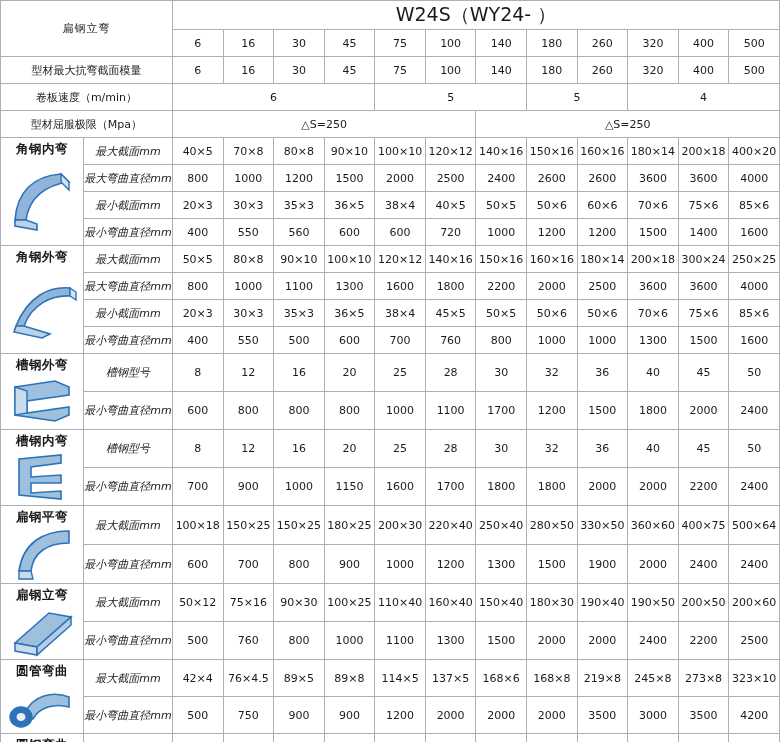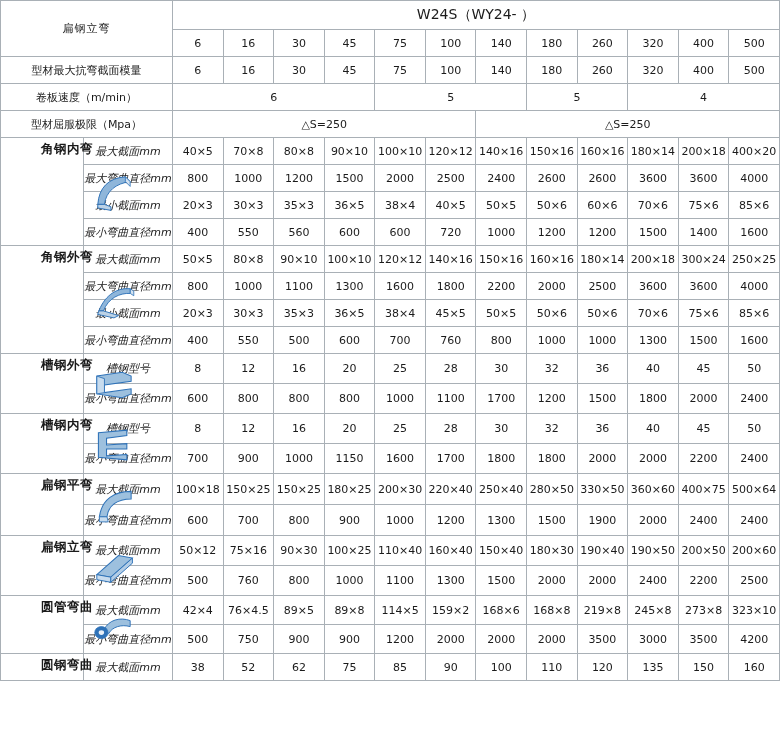--- a/index.html
+++ b/index.html
@@ -38,26 +38,25 @@
   .row-alt{background:#f2f5f8;}
   .cat-cell{
     background:#ffffff;
     font-weight:bold;
     font-size:12px;
     position:relative;
     padding:0;
   }
   .cat-inner{
     display:flex;
-    flex-direction:row;
+    flex-direction:column;
     justify-content:flex-start;
     height:100%;
     padding-top:3px;
     box-sizing:border-box;
-    padding-left:40px;
   }
   .cat-title{
     font-weight:bold;
     font-size:12.5px;
     letter-spacing:0.5px;
     line-height:16px;
     white-space:nowrap;
   }
   .cat-icon{
     flex:1;
@@ -94,21 +93,21 @@
       <col class="c-val">
       <col class="c-val">
     <col class="c-val">
       <col class="c-val">
       <col class="c-val">
       <col class="c-val">
   </colgroup>
   <tbody id="tbody">
       <tr>
         <td class="topleft" colspan="2" rowspan="2">扁钢立弯</td>
-        <td class="hdr-blue" colspan="12" style="height:28px;font-size:14px;">W24S（WY24- ）</td>
+        <td class="hdr-blue" colspan="12" style="height:28px;font-size:19px;">W24S（WY24- ）</td>
       </tr>
       <tr>
         <td class="hdr-blue">6</td>
         <td class="hdr-blue">16</td>
         <td class="hdr-blue">30</td>
         <td class="hdr-blue">45</td>
         <td class="hdr-blue">75</td>
         <td class="hdr-blue">100</td>
         <td class="hdr-blue">140</td>
         <td class="hdr-blue">180</td>
@@ -464,21 +463,21 @@
               </svg>
             </div>
           </div>
         </td>
         <td class="lbl ">最大截面mm</td>
         <td class="valrow ">42×4</td>
         <td class="valrow ">76×4.5</td>
         <td class="valrow ">89×5</td>
         <td class="valrow ">89×8</td>
         <td class="valrow ">114×5</td>
-        <td class="valrow ">159×2</td>
+        <td class="valrow ">137×5</td>
         <td class="valrow ">168×6</td>
         <td class="valrow ">168×8</td>
         <td class="valrow ">219×8</td>
         <td class="valrow ">245×8</td>
         <td class="valrow ">273×8</td>
         <td class="valrow ">323×10</td>
       </tr>
       <tr>
         <td class="lbl row-alt">最小弯曲直径mm</td>
         <td class="valrow row-alt">500</td>

